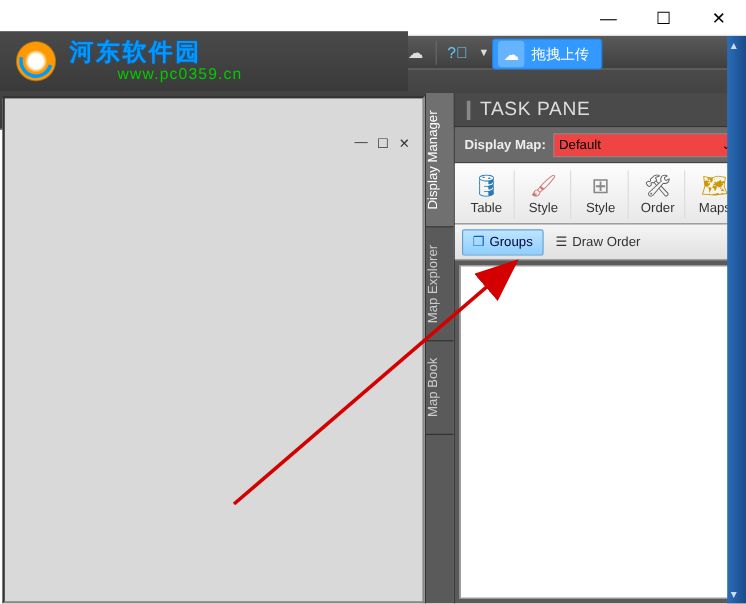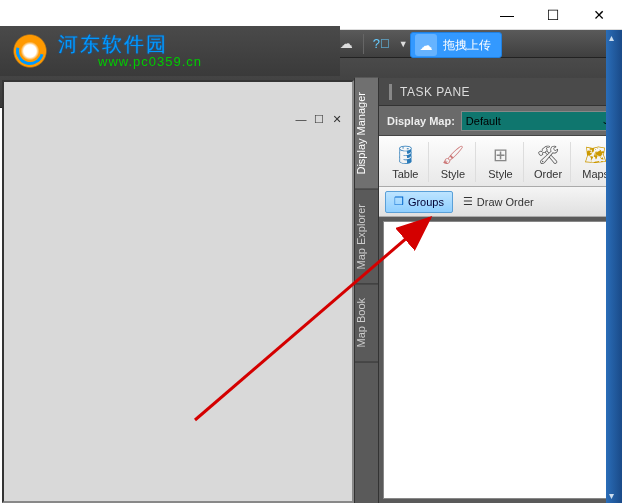--- a/index.html
+++ b/index.html
@@ -17,42 +17,42 @@
 .signin { display:flex; align-items:center; color:#eee; font-size:12px; gap:4px; padding:0 6px; }
 .signin-drop { font-size:9px; }
 
 .uploadbtn { position:absolute; top:32px; left:410px; height:26px; background:#3399ff; color:#fff; font-size:12px; display:flex; align-items:center; padding:0 10px 0 4px; gap:6px; border-radius:3px; border:1px solid #2080e0; }
 .upload-icon { width:22px; height:22px; background:#66b3ff; border-radius:3px; display:flex; align-items:center; justify-content:center; font-size:13px; }
 
 .watermark { position:absolute; top:26px; left:0; height:50px; width:340px; background:linear-gradient(#4a4a4a,#3a3a3a); display:flex; align-items:center; padding-left:8px; gap:6px; }
 .logo { width:44px; height:44px; border-radius:50%; background:radial-gradient(circle,#fff 20%,#ff9900 30%,#ff9900 50%,transparent 55%); position:relative; }
 .logo::before { content:""; position:absolute; inset:8px; border-radius:50%; border:3px solid #0099ff; border-right-color:transparent; border-top-color:transparent; transform:rotate(-30deg); }
 .wm-text { display:flex; flex-direction:column; line-height:1.1; }
-.wm-cn { color:#0099ff; font-size:20px; font-weight:normal; letter-spacing:2px; text-shadow:0 0 2px #0066cc; }
+.wm-cn { color:#0099ff; font-size:20px; font-weight:bold; letter-spacing:2px; text-shadow:0 0 2px #0066cc; }
 .wm-en { color:#00cc00; font-size:13px; letter-spacing:1px;margin-left:40px; }
 
 .topdark { height:50px; background:linear-gradient(#4a4a4a,#3a3a3a); border-bottom:1px solid #222; }
 
 .mainarea { position:absolute; top:78px; left:0; right:0; bottom:0; display:flex; }
 
 .canvas { width:352px; background:#d9d9d9; position:relative; border:2px inset #888; margin:2px 0 0 2px; }
 .canvas-controls { position:absolute; top:30px; right:8px; display:flex; gap:4px; }
 .cc { width:14px; height:14px; font-size:11px; display:flex; align-items:center; justify-content:center; color:#333; }
 
 .sidetabs { width:24px; background:#5a5a5a; display:flex; flex-direction:column; border-left:1px solid #333; }
 .sidetab { writing-mode:vertical-rl; transform:rotate(180deg); color:#ccc; font-size:11px; padding:14px 0; text-align:center; border-top:1px solid #333; cursor:default; }
 .sidetab.active { background:#707070; color:#fff; }
 
 .taskpane { flex:1; background:#5a5a5a; display:flex; flex-direction:column; border-left:1px solid #333; }
-.tp-header { height:28px; background:#4a4a4a; color:#ddd; font-size:12px; display:flex; align-items:center; padding-left:10px; border-bottom:1px solid #333; letter-spacing:0.5px; }
+.tp-header { height:28px; background:#4a4a4a; color:#ddd; font-size:16px; display:flex; align-items:center; padding-left:10px; border-bottom:1px solid #333; letter-spacing:0.5px; }
 .tp-mark { width:3px; height:16px; background:#888; margin-right:8px; }
 
 .dm-row { height:30px; background:#6a6a6a; display:flex; align-items:center; padding:0 8px; gap:6px; border-bottom:1px solid #444; }
 .dm-label { color:#eee; font-size:11px;font-weight:bold; }
-.dm-select { flex:1; height:20px; background:#0f766e; border:1px solid #888; font-size:11px; padding:0 4px; display:flex; align-items:center; justify-content:space-between; }
+.dm-select { flex:1; height:20px; background:#ef4444; border:1px solid #888; font-size:11px; padding:0 4px; display:flex; align-items:center; justify-content:space-between; }
 
 .dm-toolbar { background:linear-gradient(#fdfdfd,#e8e8e8); padding:6px 4px 4px 4px; display:flex; gap:2px; border-bottom:1px solid #aaa; }
 .dm-btn { flex:1; display:flex; flex-direction:column; align-items:center; gap:2px; padding:2px 2px; font-size:11px; color:#333; border-right:1px solid #ddd; cursor:default; }
 .dm-btn:last-child { border-right:none; }
 .dm-ico { width:22px; height:22px; display:flex; align-items:center; justify-content:center; font-size:18px; }
 
 .dm-sub { height:30px; background:linear-gradient(#f5f5f5,#e0e0e0); display:flex; align-items:center; padding:0 6px; gap:10px; border-bottom:1px solid #aaa; }
 .grp-btn { height:22px; background:linear-gradient(#bde4ff,#8fcfff); border:1px solid #5aa0d8; border-radius:2px; display:flex; align-items:center; padding:0 8px; gap:4px; font-size:11px; color:#003; }
 .draw-btn { display:flex; align-items:center; gap:4px; font-size:11px; color:#333; }
 

